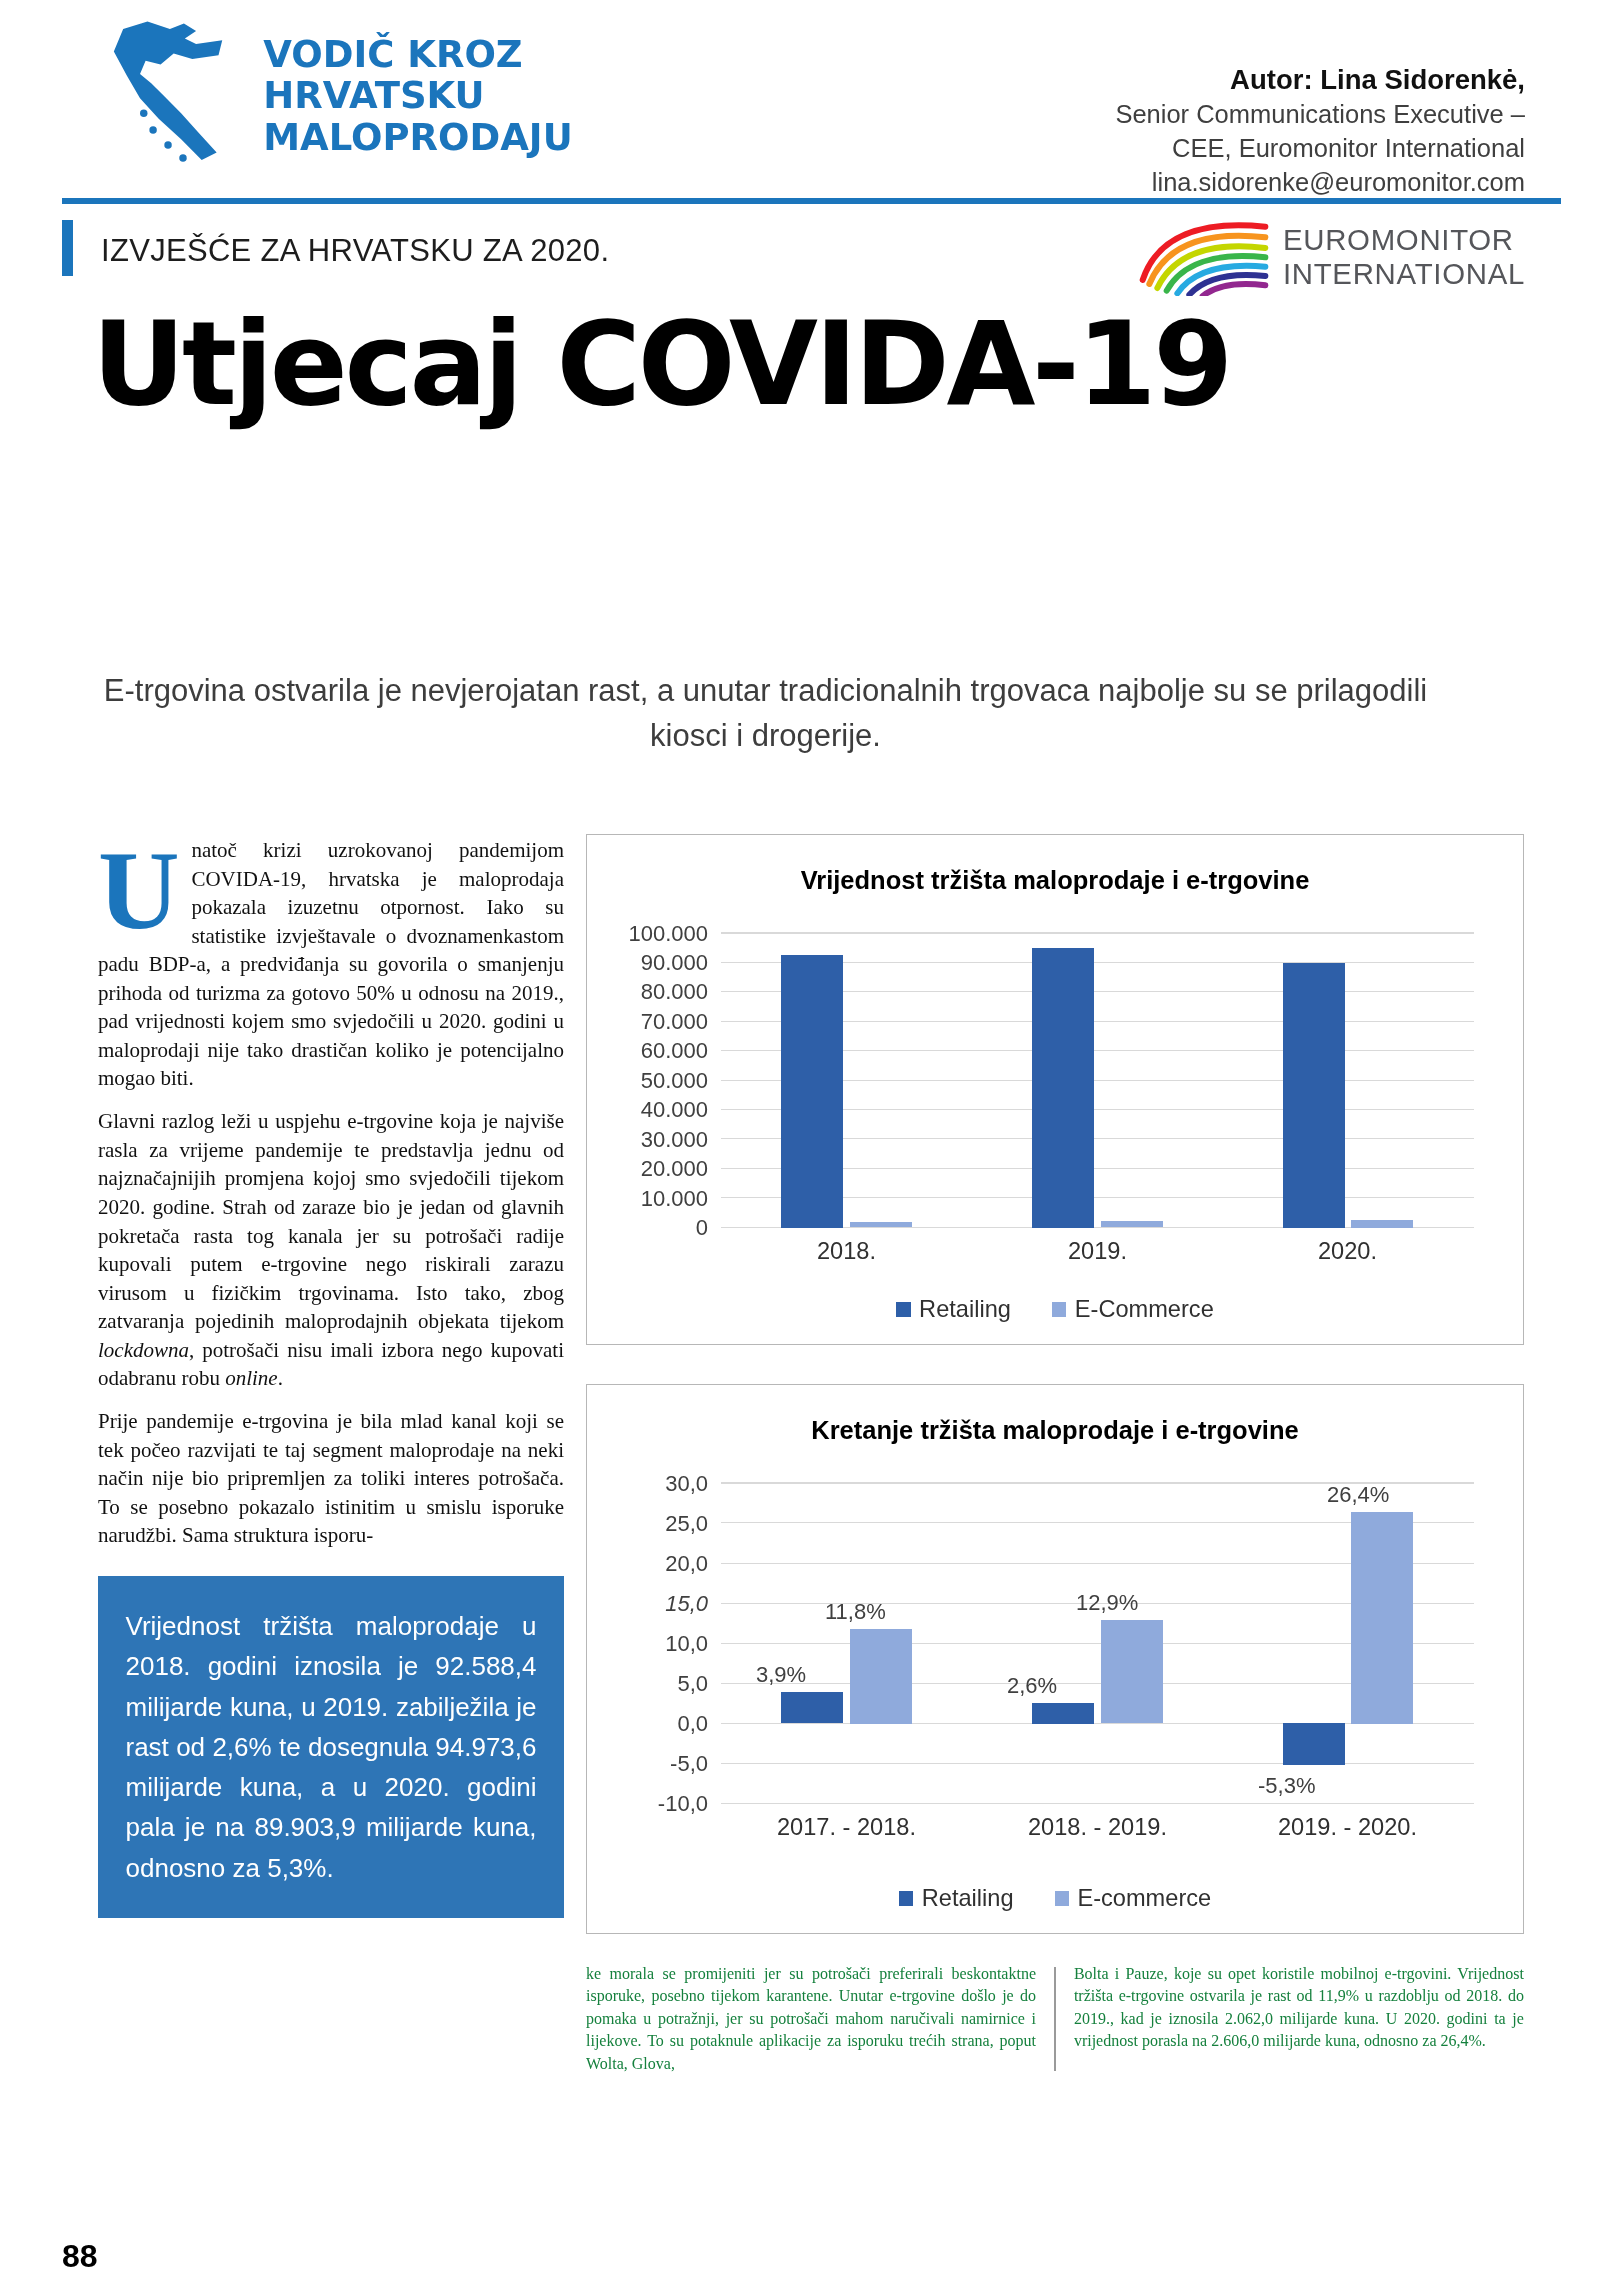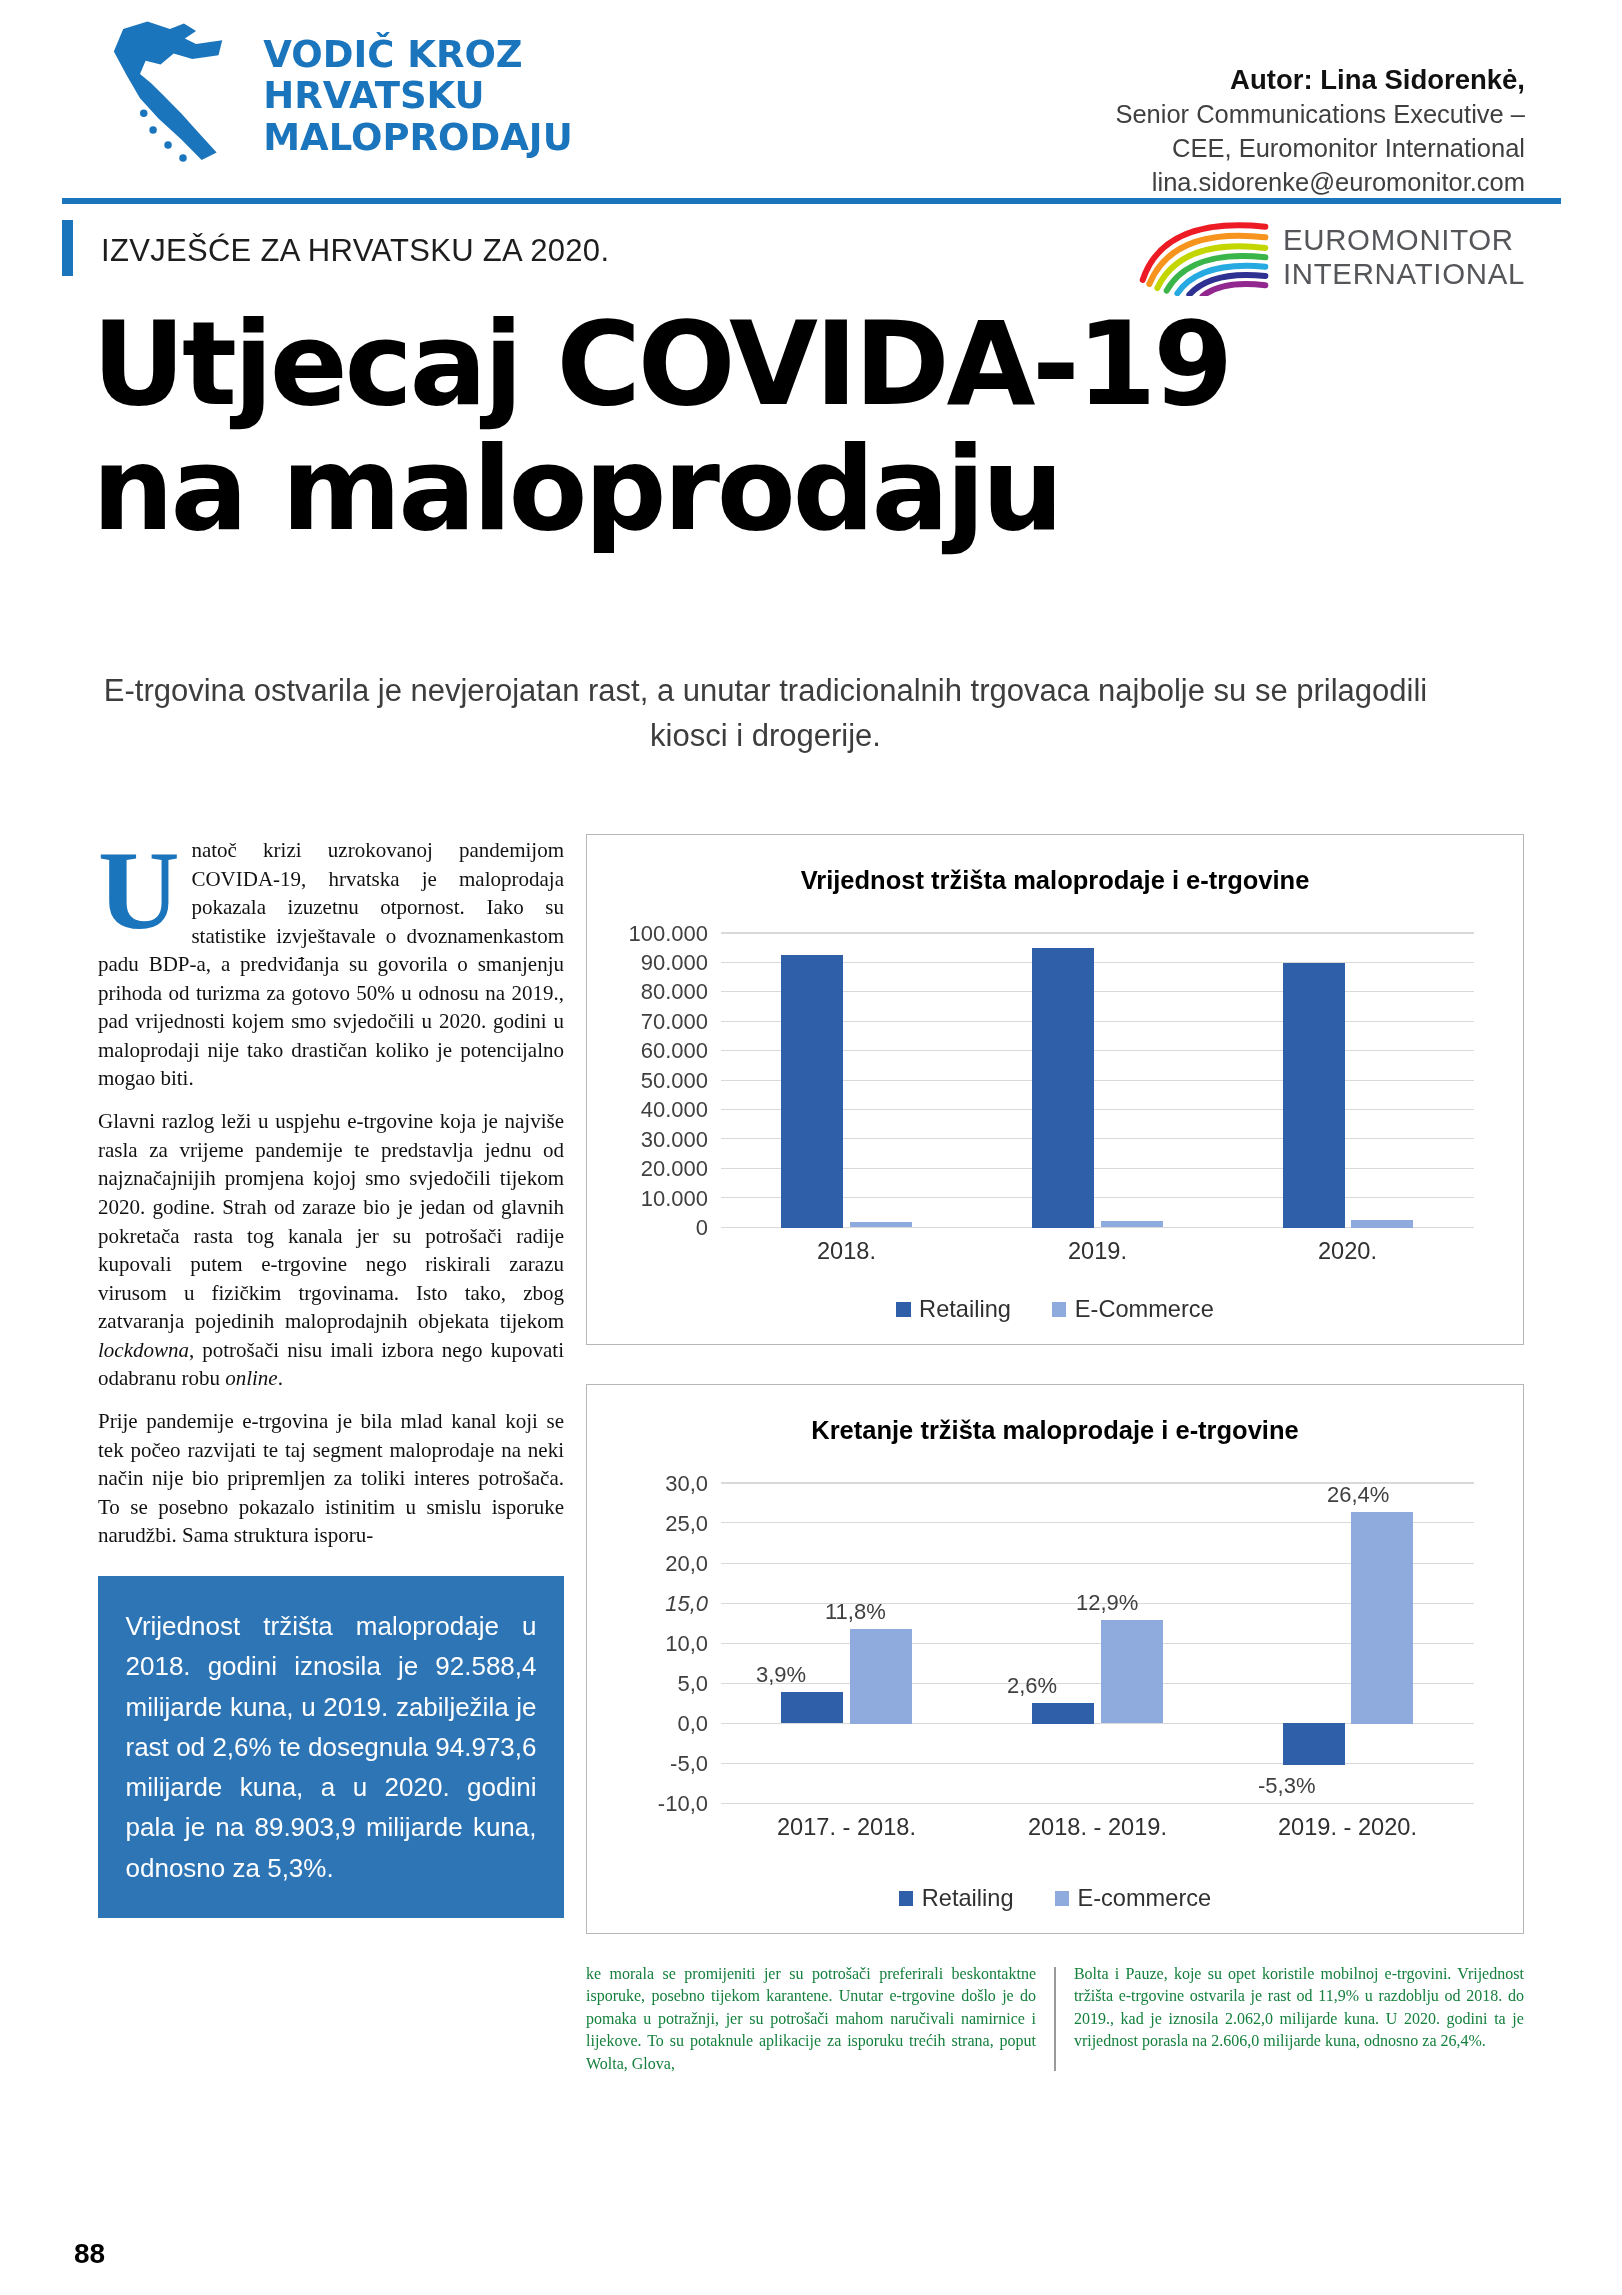--- a/index.html
+++ b/index.html
@@ -49,21 +49,21 @@
   .dlabel{position:absolute;width:111px;font-size:22px;color:#404040;}
   .cat{position:absolute;width:209px;text-align:center;font-size:23.6px;color:#303030;}
   .legend{position:absolute;left:0;right:0;bottom:21px;display:flex;justify-content:center;gap:41px;}
   .legend-item{display:flex;align-items:center;gap:8.5px;font-size:23.6px;color:#303030;}
   .legend-swatch{display:inline-block;width:14.4px;height:14.4px;}
   
   .bottom-cols{position:absolute;left:586px;top:1963px;width:939px;display:flex;}
   .bcol{width:450px;font-family:Liberation Serif, serif;font-size:16px;line-height:1.4;
     color:#15803d;text-align:justify;}
   .bcol-divider{width:1.3px;background:#9a9a9a;margin:3.9px 18.3px 3.9px 18.3px;}
-  .page-num{position:absolute;left:62px;top:2238px;font-size:28px;font-weight:bold;color:#000;margin-left:12px;}
+  .page-num{position:absolute;left:62px;top:2238px;font-size:32px;font-weight:bold;color:#000;}
 </style>
 </head>
 <body>
 
 <div class="page">
 
   <div class="brand-block">
     <span>
       <svg width="167" height="157" viewBox="0 0 150 168">
         <path fill="#1B75BC" d="M34 14 L60 6 L84 14 L99 8 L112 16 L100 24 L112 30 L140 26 L136 42 L108 46 L88 40 L74 52 L58 48 L52 62 L64 72 L78 86 L96 104 L114 124 L134 146 L118 154 L96 132 L72 110 L52 88 L38 64 L24 38 Z"></path>
@@ -108,21 +108,20 @@
       </span>
       <div class="em-text">
         <div>EUROMONITOR</div>
         <div>INTERNATIONAL</div>
       </div>
     </div>
   </div>
 
   <div class="headline">
     <div>Utjecaj COVIDA-19</div>
-    <div>na maloprodaju</div>
   </div>
 
   <div class="subtitle">E-trgovina ostvarila je nevjerojatan rast, a unutar tradicionalnih trgovaca najbolje su se prilagodili kiosci i drogerije.</div>
 
   <div class="col-left">
     <p><span class="dropcap">U</span><span>natoč krizi uzrokovanoj pandemijom COVIDA-19, hrvatska je maloprodaja pokazala izuzetnu otpornost. Iako su statistike izvještavale o dvoznamenkastom padu BDP-a, a predviđanja su govorila o smanjenju prihoda od turizma za gotovo 50% u odnosu na 2019., pad vrijednosti kojem smo svjedočili u 2020. godini u maloprodaji nije tako drastičan koliko je potencijalno mogao biti.</span></p>
     <p><span>Glavni razlog leži u uspjehu e-trgovine koja je najviše rasla za vrijeme pandemije te predstavlja jednu od najznačajnijih promjena kojoj smo svjedočili tijekom 2020. godine. Strah od zaraze bio je jedan od glavnih pokretača rasta tog kanala jer su potrošači radije kupovali putem e-trgovine nego riskirali zarazu virusom u fizičkim trgovinama. Isto tako, zbog zatvaranja pojedinih maloprodajnih objekata tijekom </span><span class="it">lockdowna</span><span>, potrošači nisu imali izbora nego kupovati odabranu robu </span><span class="it">online</span><span>.</span></p>
     <p>Prije pandemije e-trgovina je bila mlad kanal koji se tek počeo razvijati te taj segment maloprodaje na neki način nije bio pripremljen za toliki interes potrošača. To se posebno pokazalo istinitim u smislu isporuke narudžbi. Sama struktura isporu-</p>
     <div class="callout">Vrijednost tržišta maloprodaje u 2018. godini iznosila je 92.588,4 milijarde kuna, u 2019. zabilježila je rast od 2,6% te dosegnula 94.973,6 milijarde kuna, a u 2020. godini pala je na 89.903,9 milijarde kuna, odnosno za 5,3%.</div>
   </div>

